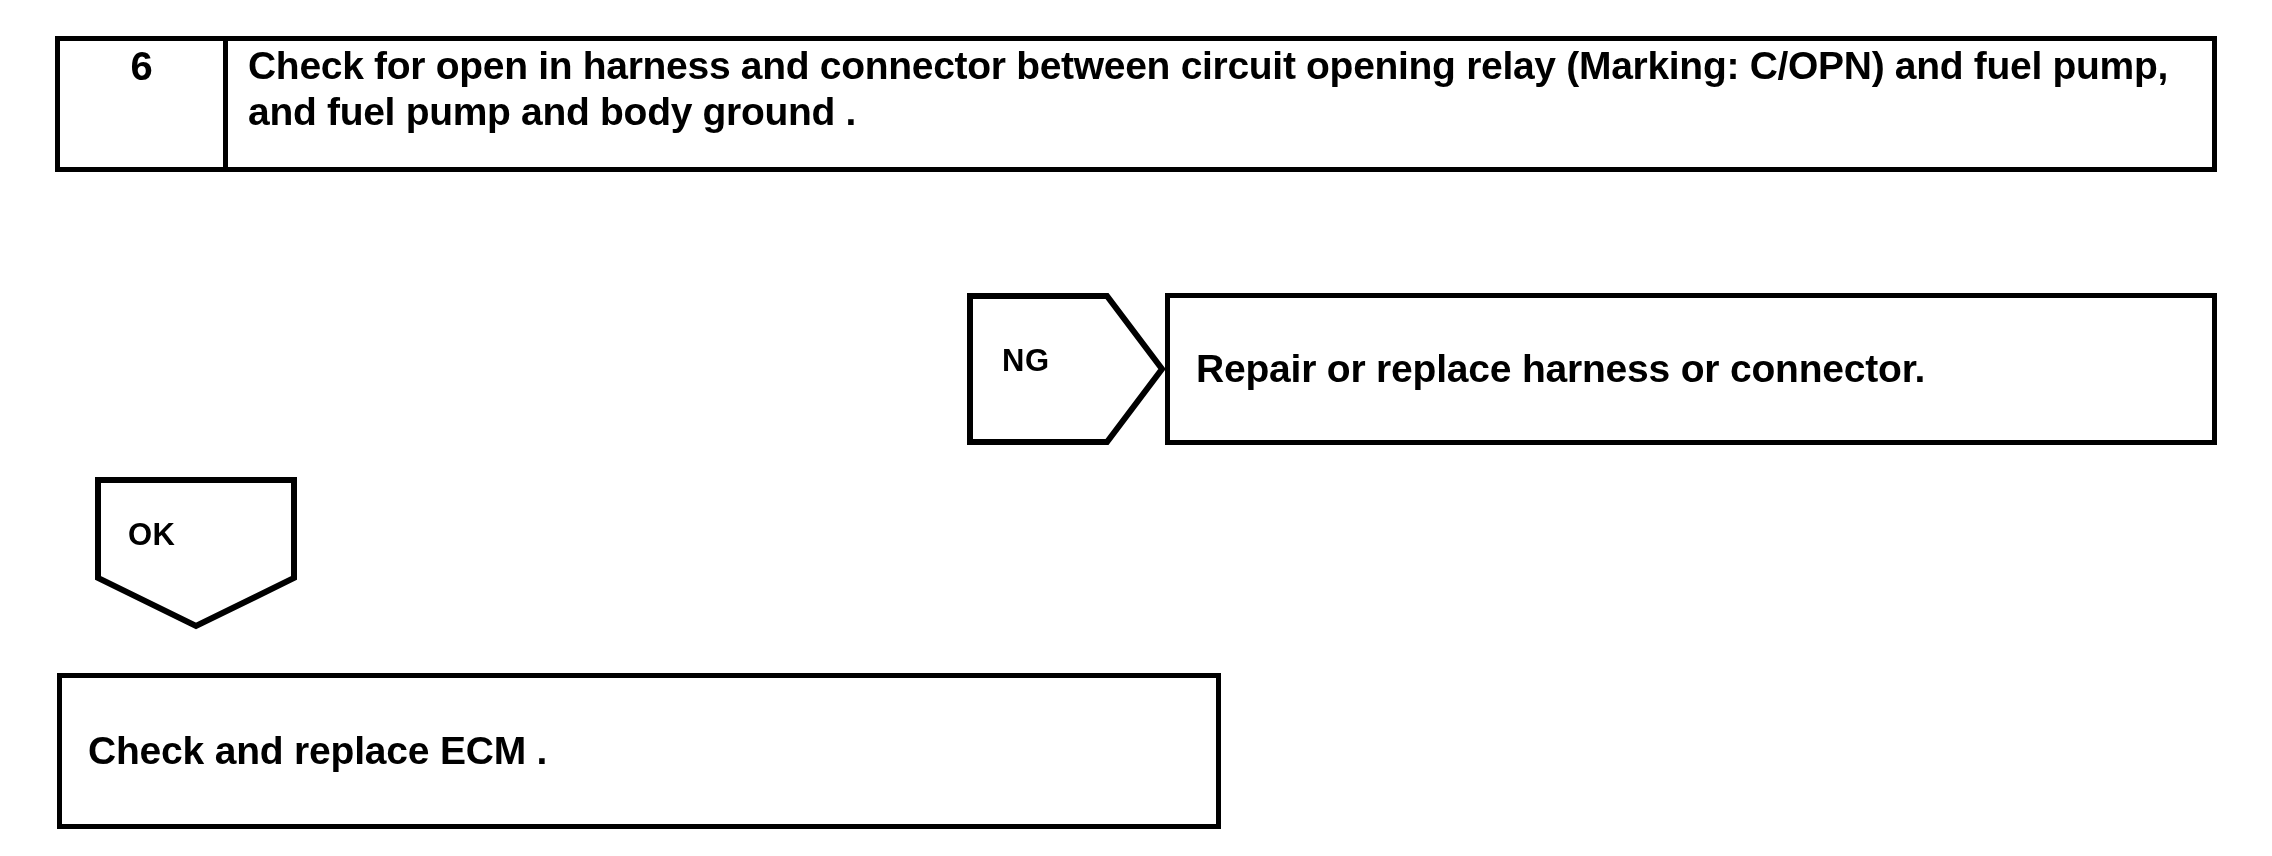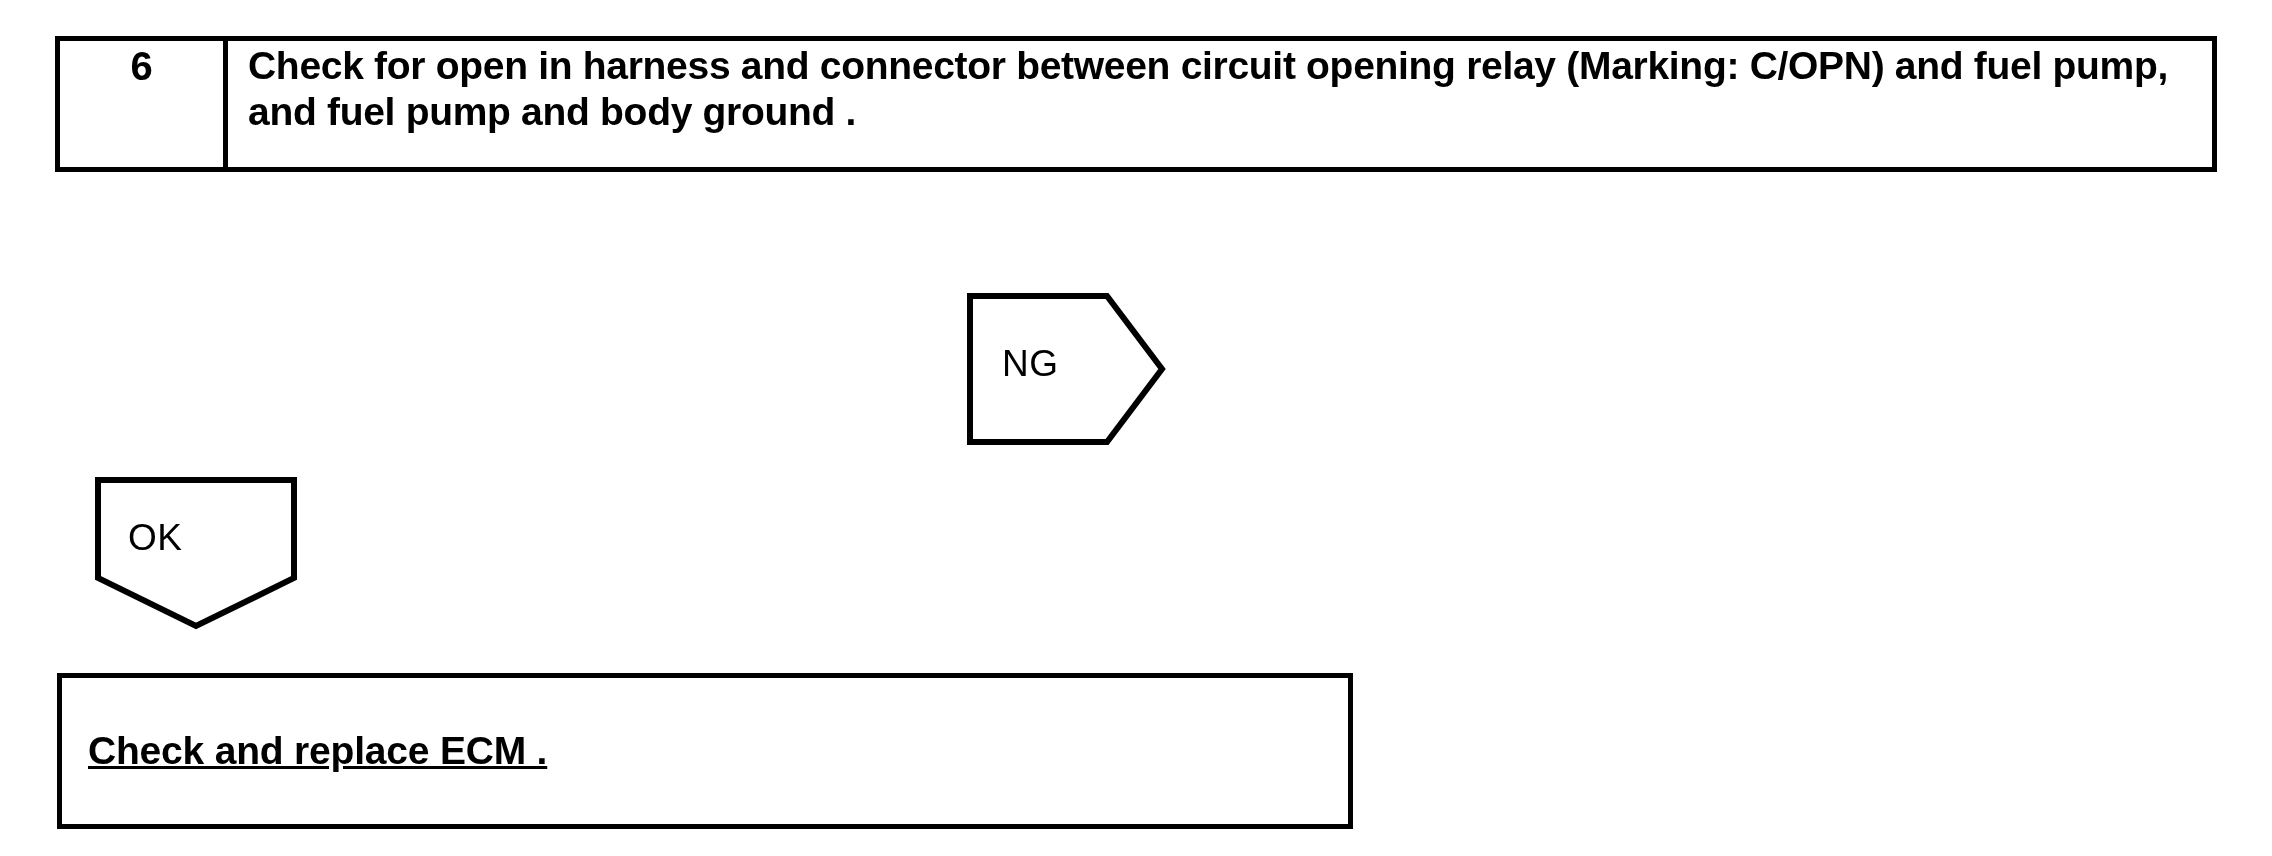--- a/index.html
+++ b/index.html
@@ -86,22 +86,22 @@
     margin-left: 38px;
   }
   .arrow-svg {
     display: block;
     width: 100%;
     height: 100%;
     overflow: visible;
   }
   .arrow-label {
     position: absolute;
-    font-size: 37px;
-    font-weight: normal;
+    font-size: 31px;
+    font-weight: bold;
     letter-spacing: 0.5px;
   }
   .ng-label {
     left: 35px;
     top: 50px;
   }
   .ok-label {
     left: 33px;
     top: 40px;
   }
@@ -117,23 +117,22 @@
   }
   .result-box-ng {
     left: 1165px;
     top: 293px;
     width: 1052px;
     height: 152px;
   }
   .result-box-ecm {
     left: 57px;
     top: 673px;
-    width: 1296px;
+    width: 1164px;
     height: 156px;
-    text-decoration: underline;
   }
   .result-text {
     font-size: 39px;
     font-weight: bold;
     letter-spacing: -0.2px;
     padding-left: 26px;
     line-height: 1.15;
   }
 </style>
 </head>
@@ -150,20 +149,23 @@
     </div>
   </div>
 
   <div class="ng-arrow">
     <svg class="arrow-svg" viewBox="0 0 198 152" preserveAspectRatio="none">
       <polygon points="3,3 140,3 195,76 140,149 3,149" fill="#ffffff" stroke="#000000" stroke-width="6" stroke-linejoin="miter"></polygon>
     </svg>
     <span class="arrow-label ng-label">NG</span>
   </div>
 
+  <div class="result-box result-box-ng">
+    <span class="result-text">Repair or replace harness or connector.</span>
+  </div>
 
   <div class="ok-arrow">
     <svg class="arrow-svg" viewBox="0 0 202 152" preserveAspectRatio="none">
       <polygon points="3,3 199,3 199,101 101,149 3,101" fill="#ffffff" stroke="#000000" stroke-width="6" stroke-linejoin="miter"></polygon>
     </svg>
     <span class="arrow-label ok-label">OK</span>
   </div>
 
   <div class="result-box result-box-ecm">
     <span class="result-text">Check and replace ECM .</span>

